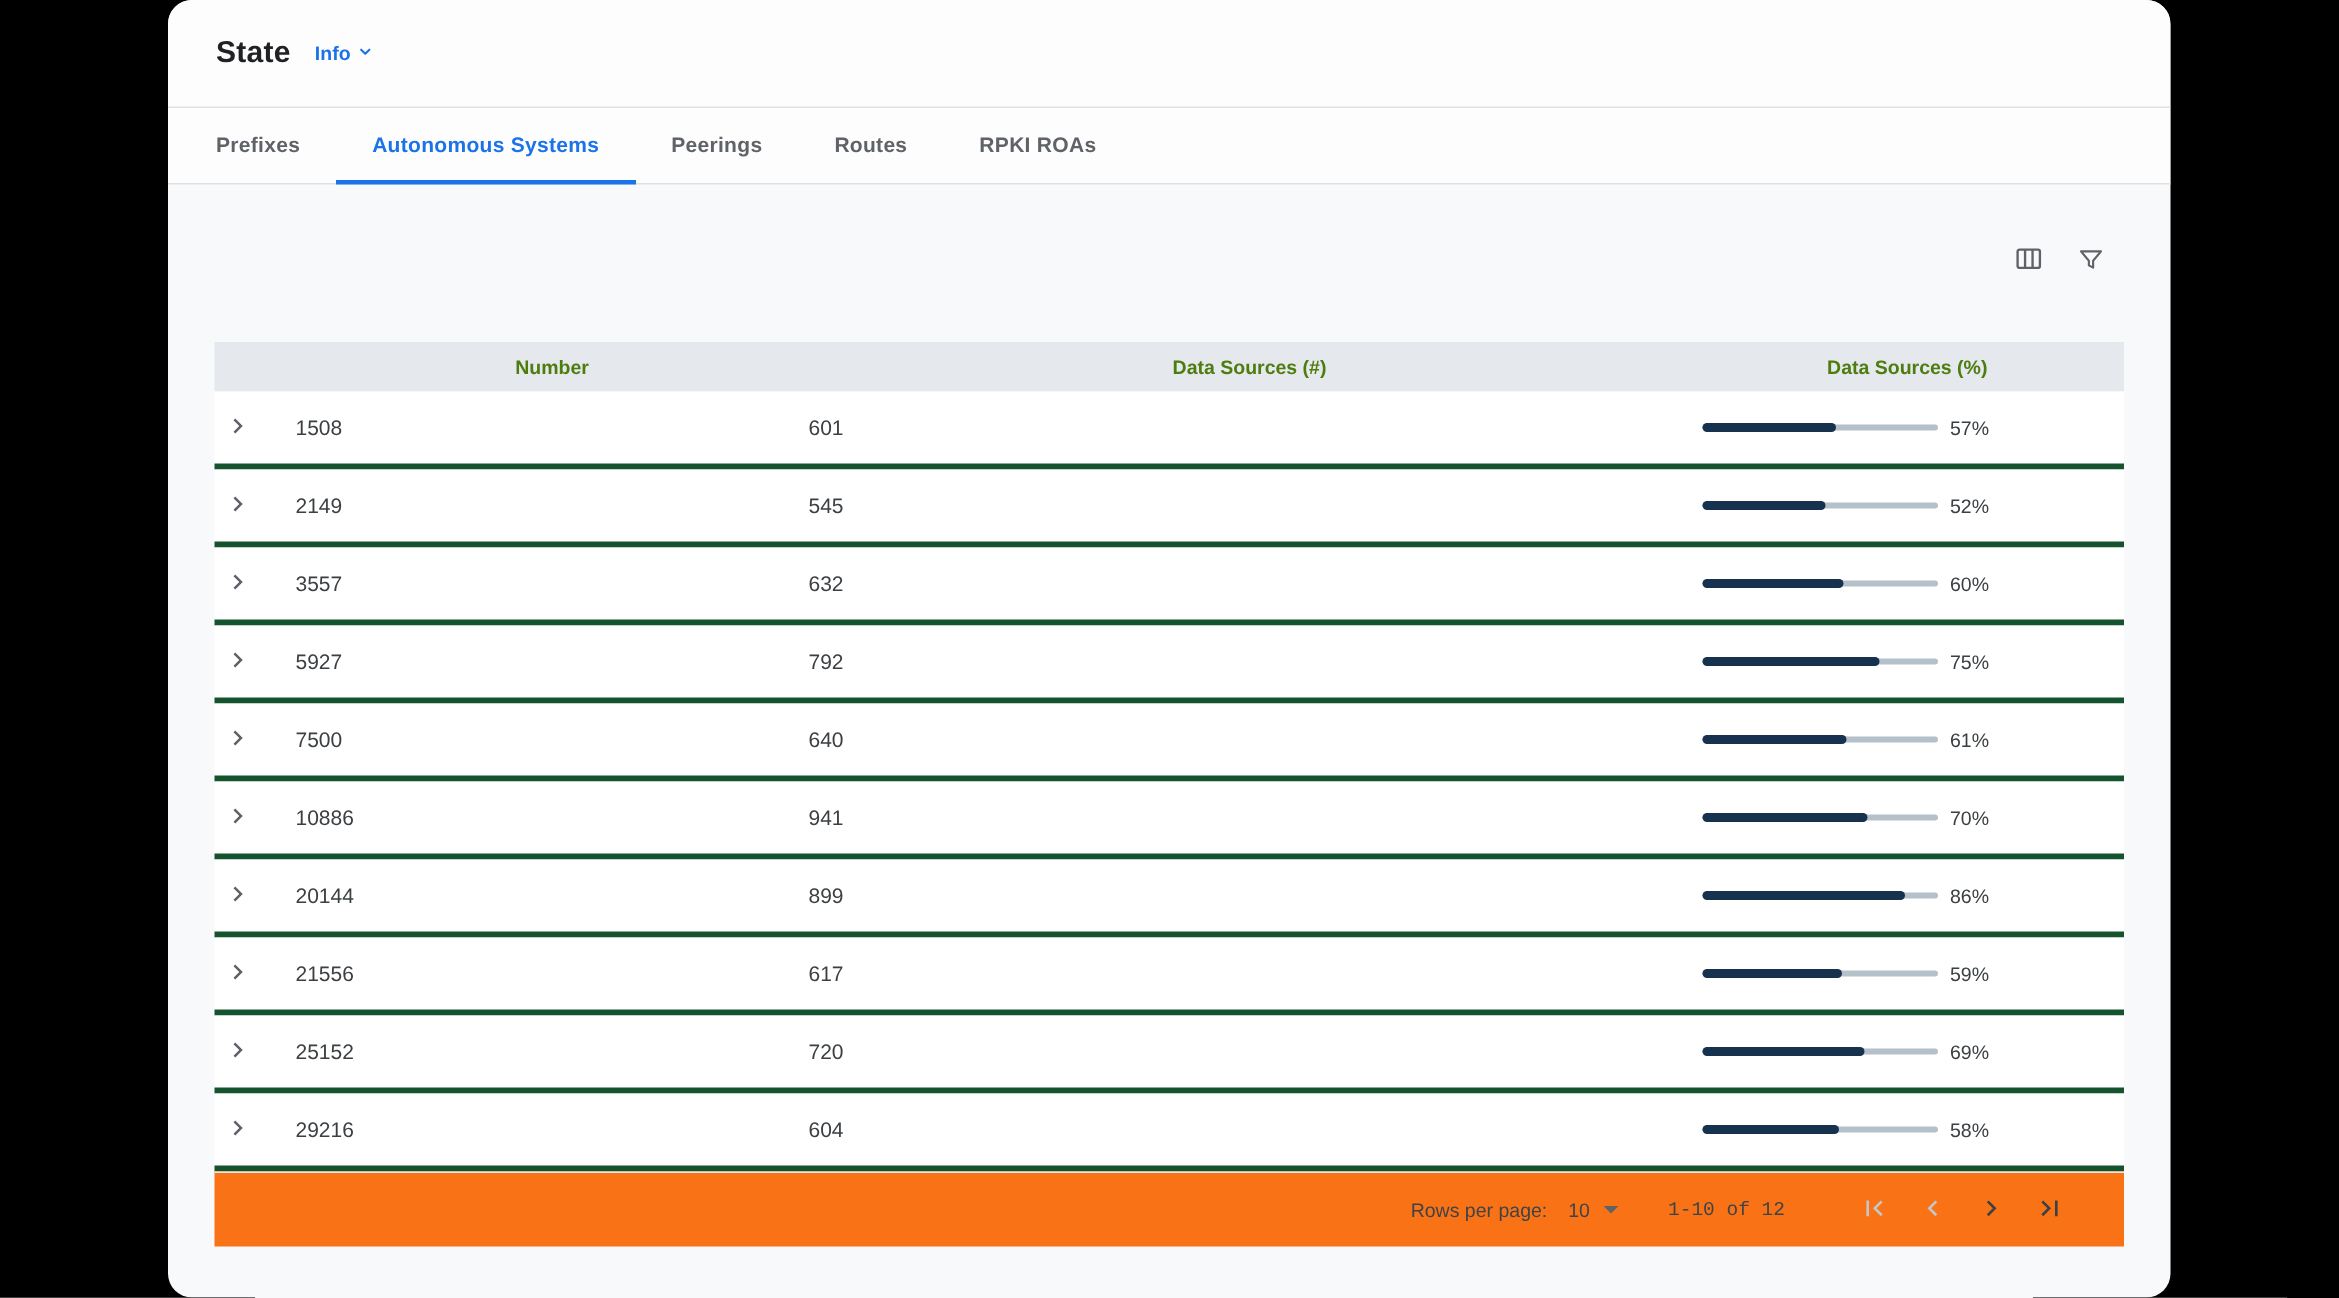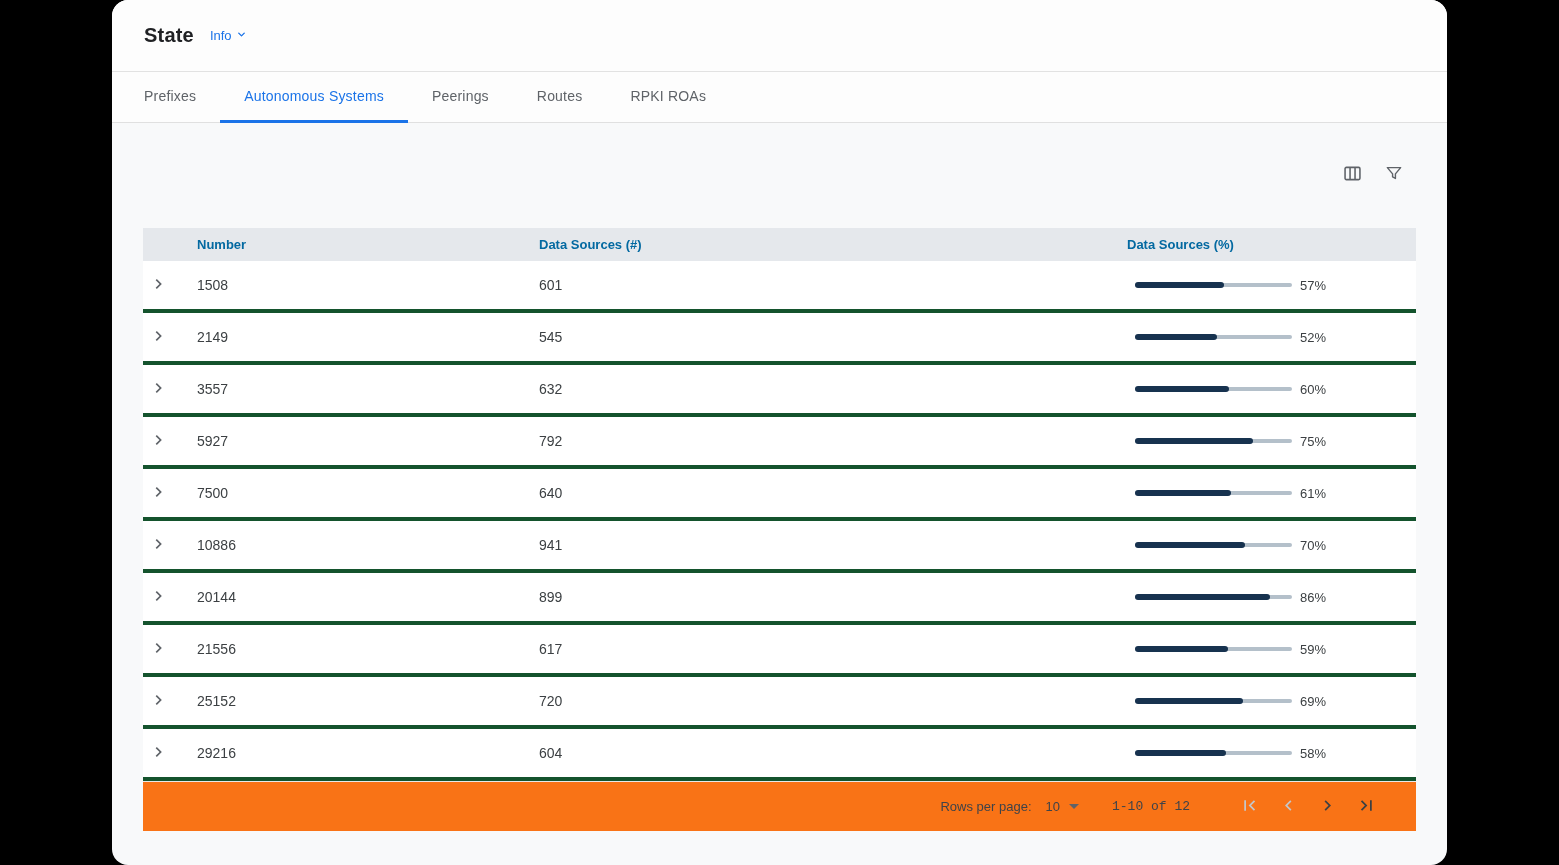--- a/index.html
+++ b/index.html
@@ -10,46 +10,46 @@
     background:#f8f9fa; border-radius:16px; overflow:hidden; position:relative;
   }
   
   .app-header {
     height:72px; background:#fdfdfd; display:flex; align-items:center;
     padding:0 32px; border-bottom:1px solid #e2e2e2;
   }
   .page-title { font-size:20px; font-weight:700; color:#202124; letter-spacing:.2px; }
   .info-link {
     display:flex; align-items:center; gap:4px; margin-left:16px;
-    color:#1a73e8; font-size:13px; font-weight:400; cursor:pointer;
+    color:#1a73e8; font-size:13px; font-weight:700; cursor:pointer;
   }
   
   .tabs-bar {
     height:51px; background:#fdfdfd; border-bottom:1px solid #e0e0e0;
     display:flex; padding-left:8px;
   }
   .tab {
     padding:0 24px; display:flex; align-items:center; cursor:pointer;
-    font-size:14px; font-weight:400; letter-spacing:.2px; color:#5f6368;
+    font-size:14px; font-weight:700; letter-spacing:.2px; color:#5f6368;
     border-bottom:3px solid transparent; margin-bottom:-1px;
   }
   .tab.active { color:#1a73e8; border-bottom-color:#1a73e8; }
   
   .content { padding:0 31px; }
   .toolbar {
     margin-top:40px; height:24px; display:flex; justify-content:flex-end;
     align-items:center; gap:18px; padding-right:10px;
   }
   .icon-btn { width:24px; height:24px; display:flex; align-items:center; justify-content:center; cursor:pointer; color:#5f6368; }
   
   .table { margin-top:41px; }
   .thead {
     display:grid; grid-template-columns:54px 342px 588px 1fr;
     height:33px; align-items:center; background:#e5e8ec;
-    font-size:13px; font-weight:700; color:#0369a1;
+    font-size:13px; font-weight:700; color:#4d7c0f;text-align:center;
   }
   .row {
     display:grid; grid-template-columns:54px 342px 588px 1fr;
     height:52px; align-items:center; background:#fff;
     border-bottom:4px solid #14532d; font-size:14px; color:#3c4043;
   }
   .chev-cell { padding-left:4px; display:flex; align-items:center; }
   .expand-btn { width:24px; height:24px; display:flex; align-items:center; justify-content:center; cursor:pointer; color:#5f6368; }
   .pct-cell { display:flex; align-items:center; gap:8px; padding-left:8px; }
   .bar { position:relative; width:157px; height:8px; flex:none; }

